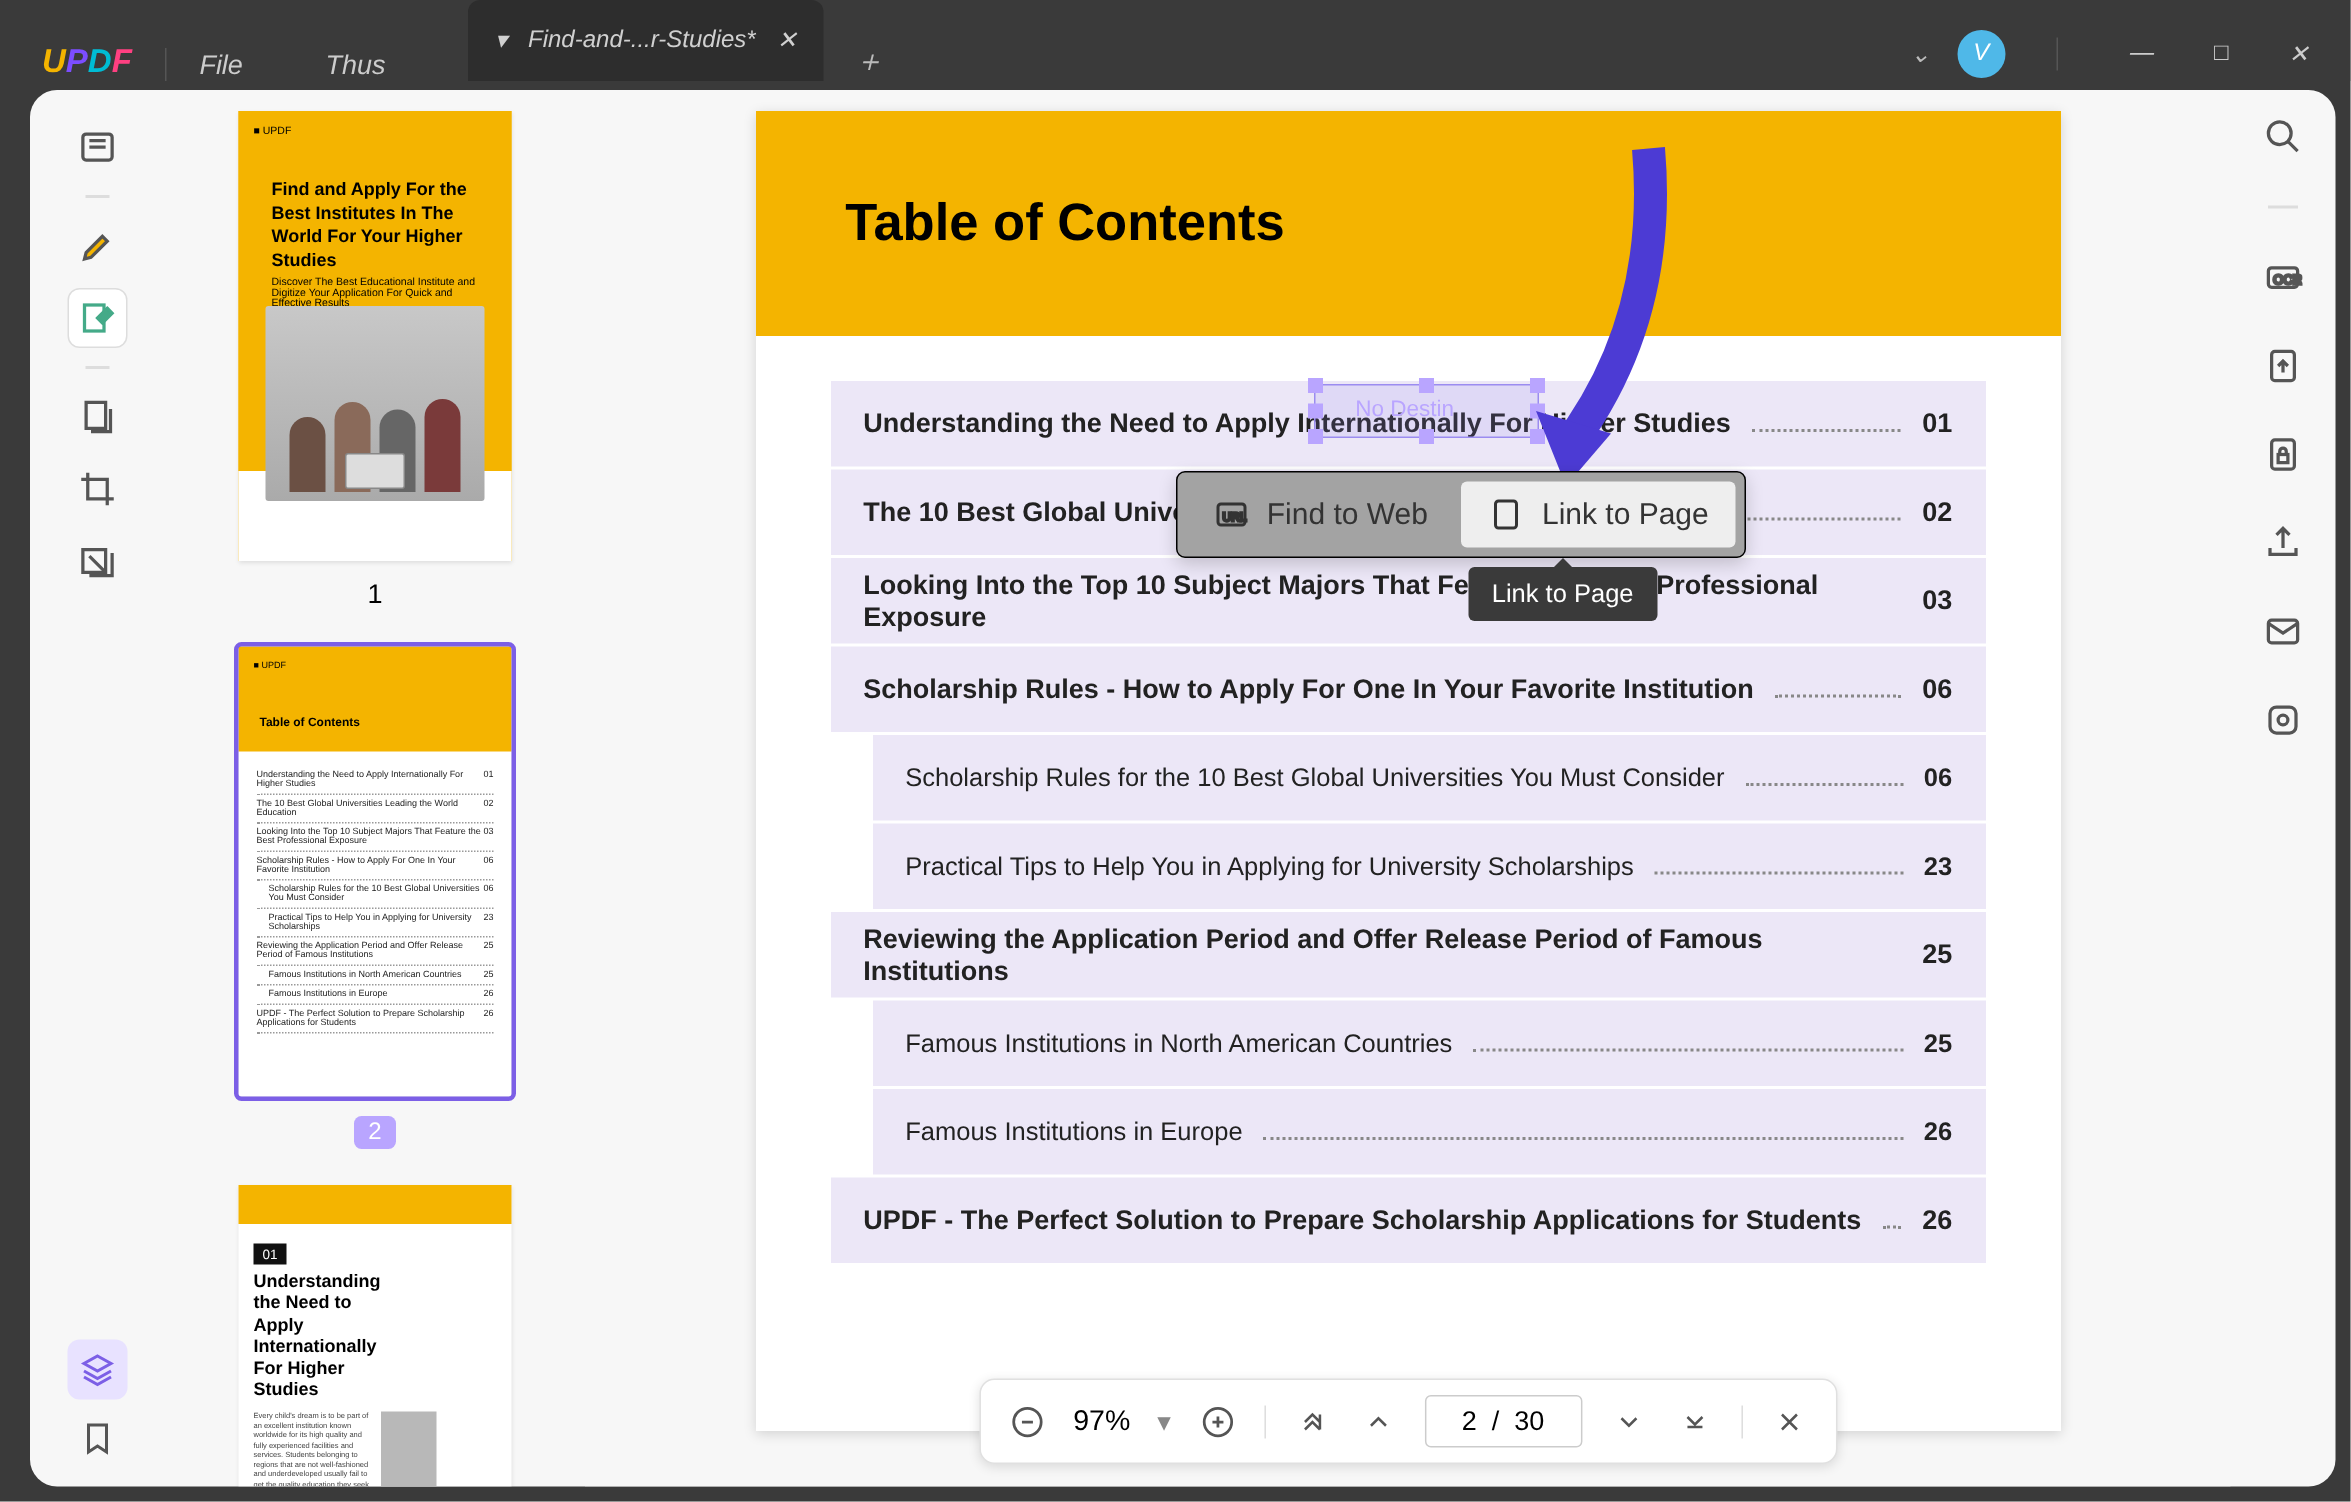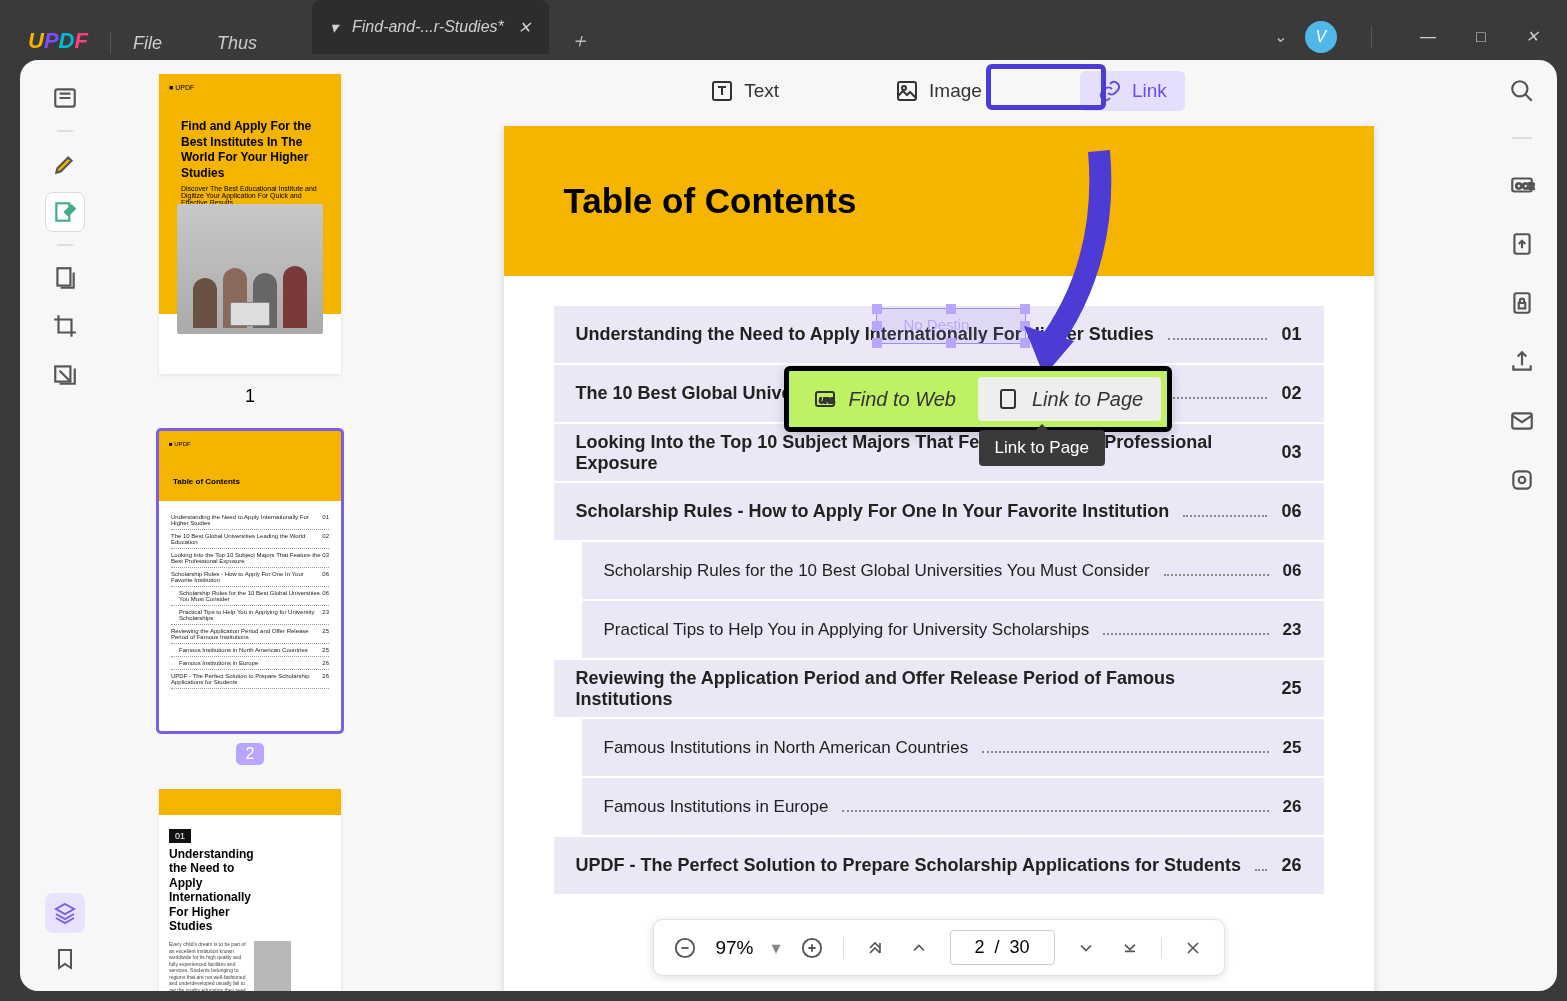--- a/index.html
+++ b/index.html
@@ -76,21 +76,21 @@
   .toc-row.sub { margin-left: 28px; width: calc(100% - 28px); font-weight: 500; font-size: 17px; }
   .dots { flex: 1; border-bottom: 2px dotted #888; margin: 0 14px; height: 1px; align-self: center; margin-top:8px; }
   .pg { font-weight: 700; }
 
   .selection-box { position: absolute; border: 1px solid #9b8cf0; background: rgba(155,140,240,0.15); top: 182px; left: 372px; width: 150px; height: 36px; }
   .sel-handle { position:absolute; width:10px; height:10px; background:#b9a5ff; }
   .no-dest { position:absolute; color:#b9a5ff; font-size:15px; top:190px; left:400px; }
 
   .arrow { position: absolute; top: 20px; left: 510px; pointer-events: none; }
 
-  .link-popup { position: absolute; top: 240px; left: 280px; background: #bef264; border: 5px solid #000000; border-radius: 6px; box-shadow: 0 4px 12px rgba(0,0,0,0.18); display: flex; padding: 6px; gap: 4px; font-style: italic; }
+  .link-popup { position: absolute; top: 240px; left: 280px; background: #a3a3a3; border: 1px solid #000000; border-radius: 6px; box-shadow: 0 4px 12px rgba(0,0,0,0.18); display: flex; padding: 6px; gap: 4px; }
   .pop-btn { display: flex; align-items: center; gap: 12px; padding: 10px 18px; font-size: 20px; color: #333; border-radius: 4px; cursor: pointer; }
   .pop-btn.hover { background: #eee; }
 
   .tooltip { position: absolute; top: 304px; left: 475px; background: #3a3a3a; color: #fff; padding: 8px 16px; border-radius: 4px; font-size: 17px; }
   .tooltip::before { content:''; position:absolute; top:-6px; left:50%; margin-left:-6px; border:6px solid transparent; border-bottom-color:#3a3a3a; border-top:none; }
 
   .pager { position: absolute; bottom: 15px; left: 50%; transform: translateX(-50%); background: #fff; border: 1px solid #e0e0e0; border-radius: 10px; box-shadow: 0 2px 8px rgba(0,0,0,0.12); display: flex; align-items: center; padding: 10px 18px; gap: 18px; font-size: 18px; }
   .pager-btn { width: 26px; height: 26px; display:flex; align-items:center; justify-content:center; cursor:pointer; color:#555; }
   .pager-sep { width:1px; height:22px; background:#ddd; }
   .pager select, .zoom { border:none; font-size:19px; background:transparent; }
@@ -298,44 +298,20 @@
         <div class="t3-head">Understanding the Need to Apply Internationally For Higher Studies</div>
         <div class="t3-body">
             <div class="t3-col">Every child's dream is to be part of an excellent institution known worldwide for its high quality and fully experienced facilities and services. Students belonging to regions that are not well-fashioned and underdeveloped usually fail to get the quality education they seek to excel in their professional life. Thus they look for better institutions that can provide them with the exposure that is necessary.</div>
             <div class="t3-col"><div class="t3-img"></div>When it comes to fulfilling the student's need for such institutes it seems impossible to even think of applying anywhere. This does not mean an end to the student's journey to excellence. Every major institution spread across the world known for its services.</div>
           </div>
       </div>
     </div>
   </div>
 
   <div class="main">
-    <div class="toolbar" style="position:relative">
-      <div class="tool">
-          <svg width="24" height="24" viewBox="0 0 24 24" fill="none" stroke="#333" stroke-width="2">
-            <rect x="3" y="3" width="18" height="18" rx="2"></rect>
-            <path d="M8 8h8M12 8v8"></path>
-          </svg>
-          <span>Text</span>
-        </div>
-      <div class="tool">
-          <svg width="24" height="24" viewBox="0 0 24 24" fill="none" stroke="#333" stroke-width="2">
-            <rect x="3" y="3" width="18" height="18" rx="2"></rect>
-            <circle cx="9" cy="9" r="2"></circle>
-            <path d="M3 17l5-5 4 4 3-3 6 6"></path>
-          </svg>
-          <span>Image</span>
-        </div>
-      <div class="tool active">
-          <svg width="24" height="24" viewBox="0 0 24 24" fill="none" stroke="#6a4ee0" stroke-width="2">
-            <path d="M10 14a5 5 0 007 0l3-3a5 5 0 00-7-7l-1 1M14 10a5 5 0 00-7 0l-3 3a5 5 0 007 7l1-1"></path>
-          </svg>
-          <span>Link</span>
-        </div>
-      <div class="link-highlight"></div>
-    </div>
 
     <div class="page">
       <div class="band">
           <div class="band-title">Table of Contents</div>
         </div>
       <div class="toc" id="toc">
           <div class="toc-row">
             <span>Understanding the Need to Apply Internationally For Higher Studies</span>
             <span class="dots"></span>
             <span class="pg">01</span>

